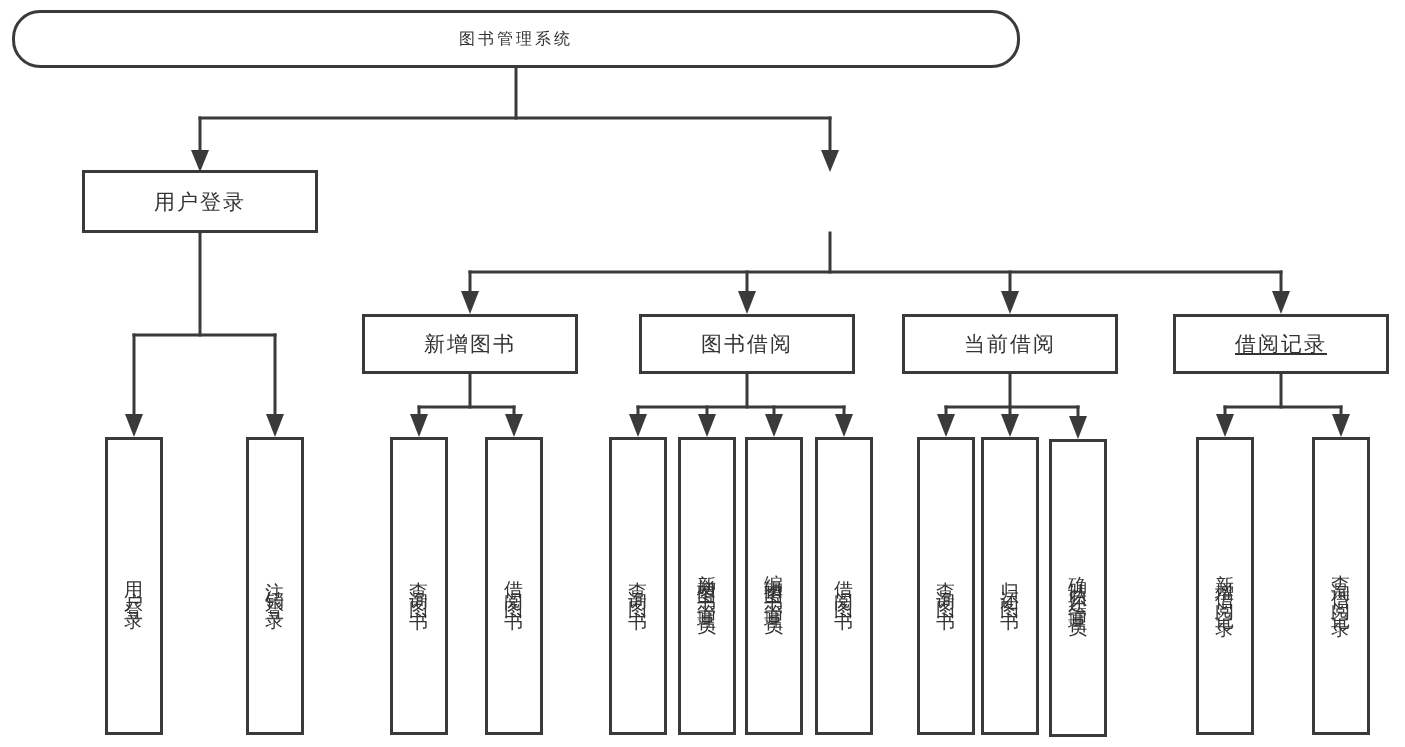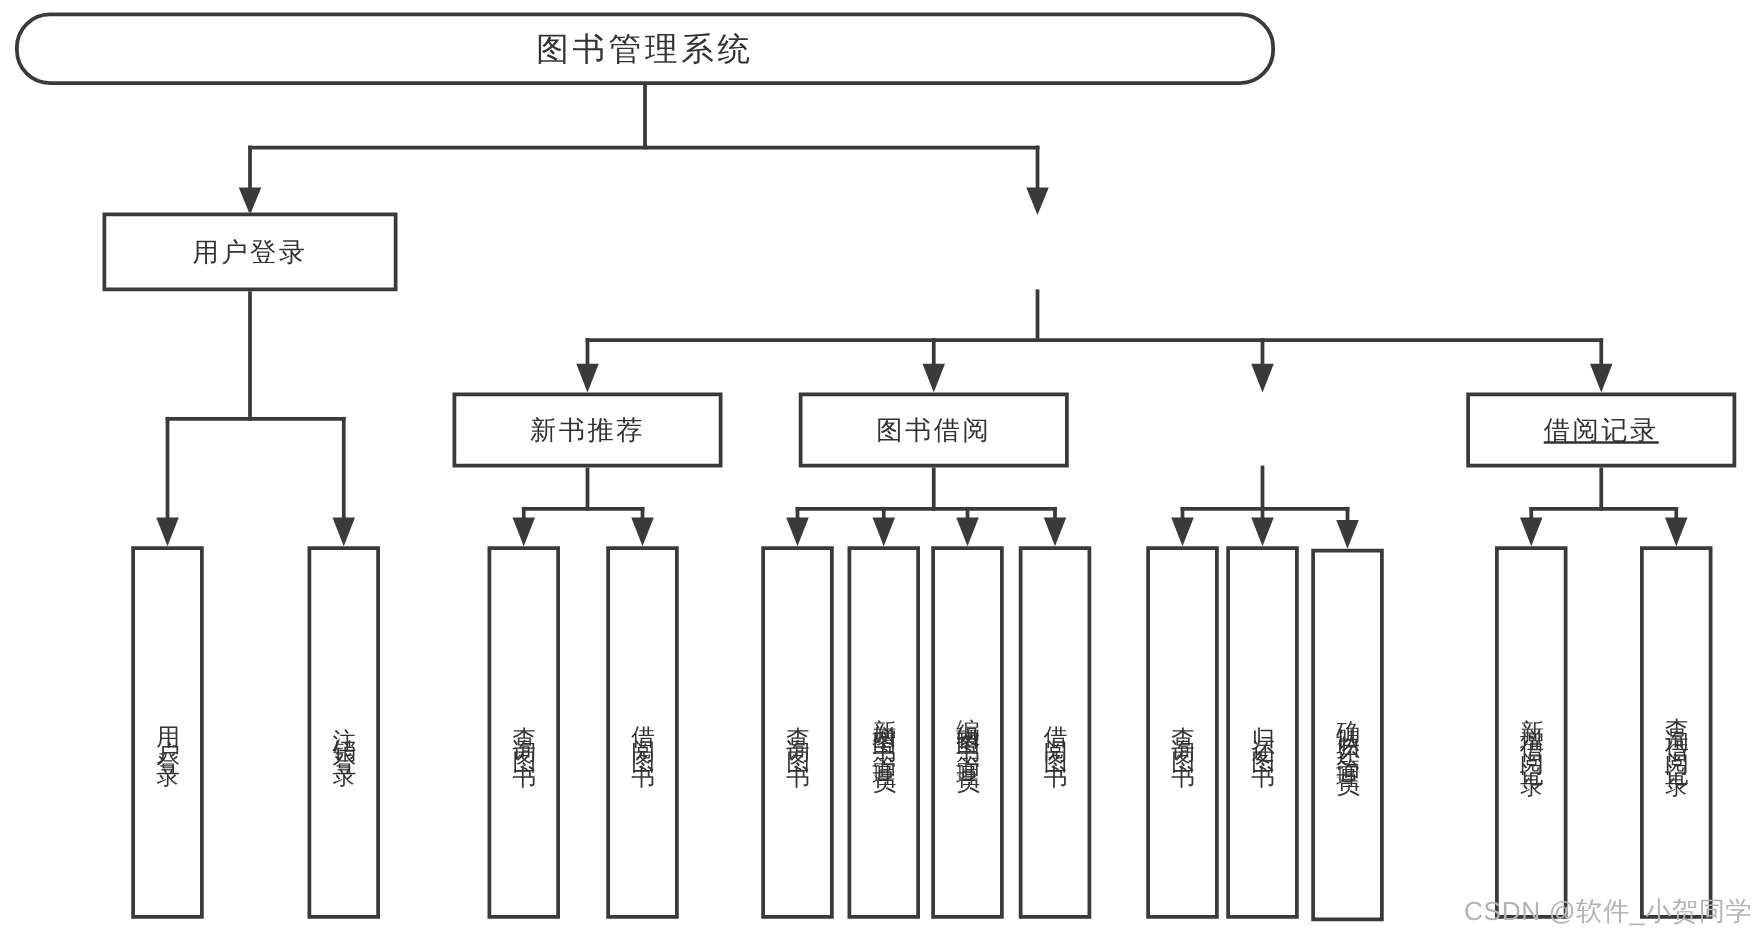--- a/index.html
+++ b/index.html
@@ -27,21 +27,21 @@
     box-sizing: border-box;
     background: #ffffff;
     border: 3px solid #3a3a3a;
     display: flex;
     align-items: center;
     justify-content: center;
     color: #333333;
     z-index: 2;
   }
   .hnode { font-size: 21px; letter-spacing: 2px; white-space: nowrap; }
-  .rootnode { font-size: 26px; letter-spacing: 3px; border-radius: 28px; }
+  .rootnode { font-size: 16px; letter-spacing: 3px; border-radius: 28px; }
   .vnode { width: 58px; height: 298px; top: 437px; }
   .vlabel {
     writing-mode: vertical-lr;
     text-orientation: mixed;
     font-size: 19px;
     line-height: 1;
     letter-spacing: 10px;
     color: #333333;
     white-space: nowrap;
   }
@@ -129,24 +129,27 @@
 
   <div class="node hnode rootnode" style="left:12px; top:10px; width:1008px; height:58px;">
     <span>图书管理系统</span>
   </div>
 
   <div class="node hnode" style="left:82px; top:170px; width:236px; height:63px;">
     <span>用户登录</span>
   </div>
 
   <div class="node hnode" style="left:362px; top:314px; width:216px; height:60px;">
-    <span>新书推荐</span>
+    <span>新增图书</span>
   </div>
   <div class="node hnode" style="left:639px; top:314px; width:216px; height:60px;">
     <span>图书借阅</span>
+  </div>
+  <div class="node hnode" style="left:902px; top:314px; width:216px; height:60px;">
+    <span>当前借阅</span>
   </div>
   <div class="node hnode" style="left:1173px; top:314px; width:216px; height:60px;text-decoration:underline;">
     <span>借阅记录</span>
   </div>
 
   <div class="node vnode" style="left:105px;">
     <span class="vlabel">用户登录</span>
   </div>
   <div class="node vnode" style="left:246px;">
     <span class="vlabel">注销登录</span>
@@ -182,15 +185,14 @@
     <span class="vlabel long">确认归还（管理员）</span>
   </div>
 
   <div class="node vnode" style="left:1196px;">
     <span class="vlabel mid">新增借阅记录</span>
   </div>
   <div class="node vnode" style="left:1312px;">
     <span class="vlabel mid">查询借阅记录</span>
   </div>
 
-  <div class="watermark">CSDN @软件_小贺同学</div>
 
 </div>
 
 </body></html>

